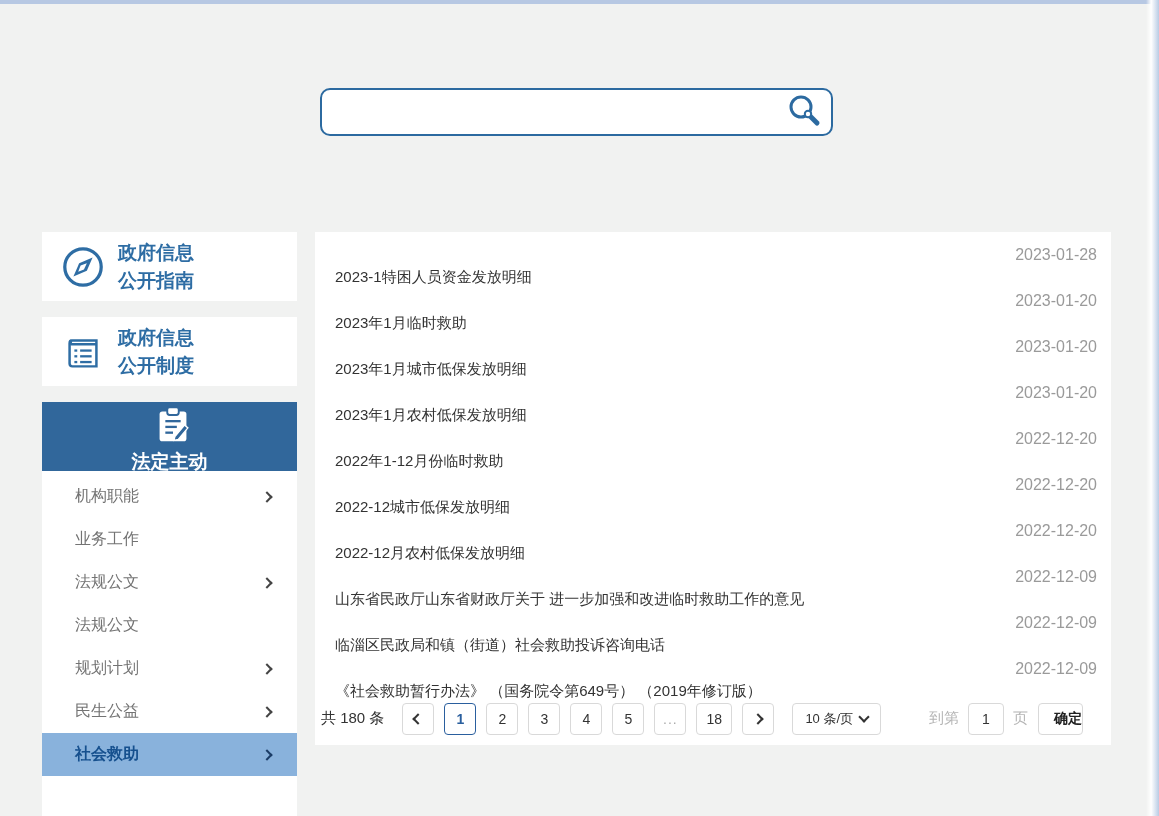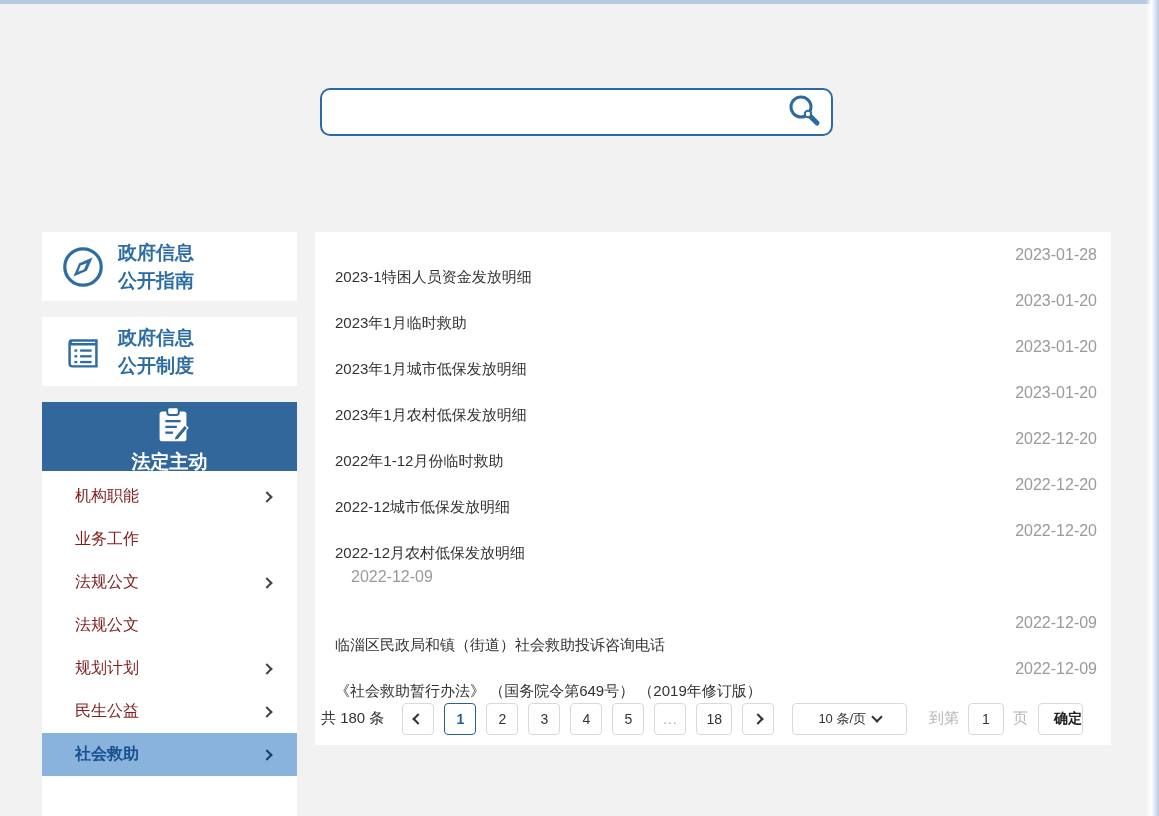--- a/index.html
+++ b/index.html
@@ -32,21 +32,21 @@
     cursor:pointer; }
   .side-card.gap { margin-bottom:16px;text-align:right; }
   .card-icon { width:46px; height:46px; margin:0 12px 0 18px; flex:0 0 46px; }
   .card-label { font-size:19px; font-weight:bold; color:#2e6da4; line-height:28px; }
   .side-card.active { background:#31679b;flex-direction:column; }
   .side-card.active .card-label { color:#fff; }
   .collapse-minus { margin-left:auto; margin-right:26px; width:22px; height:3px; background:#fff; }
 
   .submenu { flex:1; background:#fff; padding-top:4px; }
   .menu-item { height:43px; display:flex; align-items:center; padding:0 26px 0 33px;
-    color:#7f1d1d; font-size:16px; cursor:pointer; }
+    color:#737373; font-size:16px; cursor:pointer; }
   .menu-item .angle-right { margin-left:auto; color:#444; }
   .menu-item.active { background:#89b2dc; color:#16508e; font-weight:bold; }
   .menu-item.active .angle-right { color:#1c3c66; }
 
   
   .angle-right, .angle-left, .angle-down { display:inline-block; width:8px; height:8px; }
   .angle-right { border-top:2px solid currentColor; border-right:2px solid currentColor;
     transform:rotate(45deg); }
   .angle-left  { border-left:2px solid currentColor; border-bottom:2px solid currentColor;
     transform:rotate(45deg); }
@@ -64,21 +64,21 @@
     font-size:14px; color:#333; }
   .total { margin-right:18px; font-size:15px; color:#333; white-space:nowrap; }
   .pbtn { min-width:32px; height:32px; border:1px solid #d9d9d9; border-radius:4px;
     background:#fff; display:inline-flex; align-items:center; justify-content:center;
     margin-right:10px; font-size:14px; color:#333; cursor:pointer; font-family:inherit; }
   .pbtn.wide { min-width:36px; }
   .pbtn.active { border:1px solid #2a5f9e; color:#2a5f9e; font-weight:bold; }
   .pbtn.ellipsis { color:#aaa; letter-spacing:1px; }
   .page-size { margin-left:8px; min-width:72px; height:32px; border:1px solid #d9d9d9;
     border-radius:4px; background:#fff; display:inline-flex; align-items:center;
-    justify-content:center; gap:7px; font-size:13px; color:#333; cursor:pointer; padding:0 25px; }
+    justify-content:center; gap:7px; font-size:13px; color:#333; cursor:pointer; padding:0 12px; }
   .goto { margin-left:auto; display:flex; align-items:center; }
   .goto-label { color:#b5b5b5; font-size:15px; }
   .goto-input { width:36px; height:32px; border:1px solid #d9d9d9; border-radius:4px;
     text-align:center; font-size:14px; color:#333; margin:0 9px; outline:none; }
   .confirm-btn { margin-left:10px; min-width:45px; height:32px; border:1px solid #d9d9d9;
     border-radius:4px; background:#fff; font-weight:bold; font-size:14px; color:#222;
     cursor:pointer; font-family:inherit;text-align:right; }
 </style>
 </head>
 <body>
@@ -198,20 +198,21 @@
     </div>
     <div class="row">
       <span class="row-title">2022-12城市低保发放明细</span>
       <span class="row-date">2022-12-20</span>
     </div>
     <div class="row">
       <span class="row-title">2022-12月农村低保发放明细</span>
       <span class="row-date">2022-12-20</span>
     </div>
     <div class="row">
+      <span class="row-title">山东省民政厅山东省财政厅关于 进一步加强和改进临时救助工作的意见</span>
       <span class="row-date">2022-12-09</span>
     </div>
     <div class="row">
       <span class="row-title">临淄区民政局和镇（街道）社会救助投诉咨询电话</span>
       <span class="row-date">2022-12-09</span>
     </div>
     <div class="row">
       <span class="row-title">《社会救助暂行办法》 （国务院令第649号） （2019年修订版）</span>
       <span class="row-date">2022-12-09</span>
     </div>

